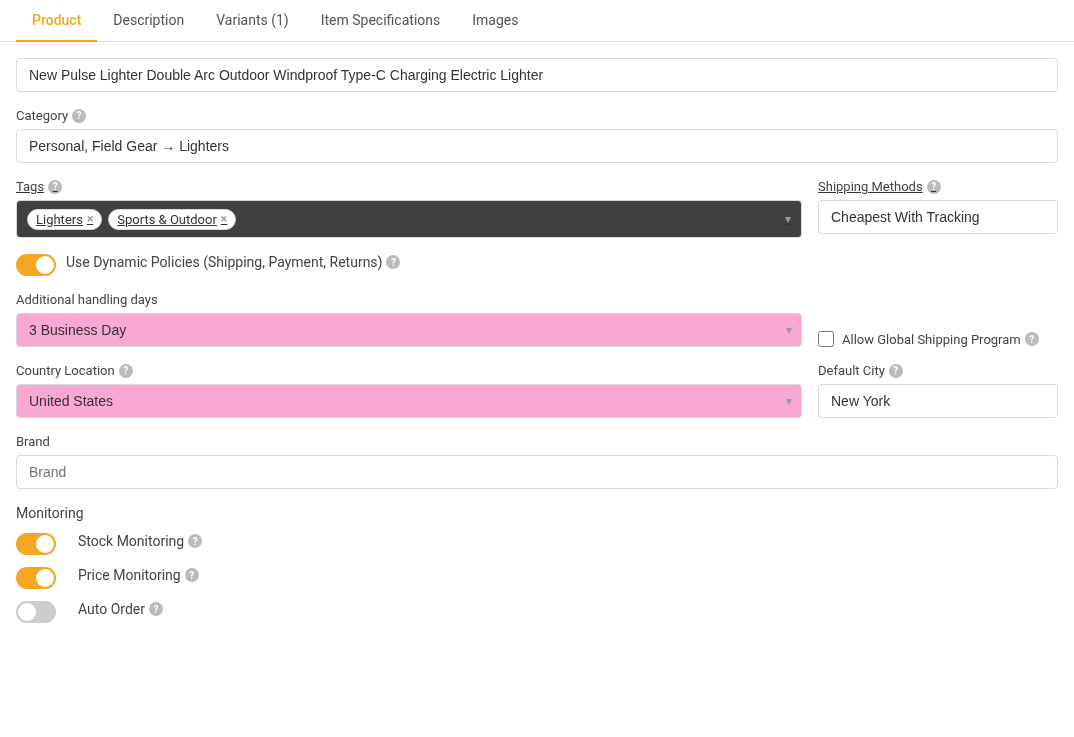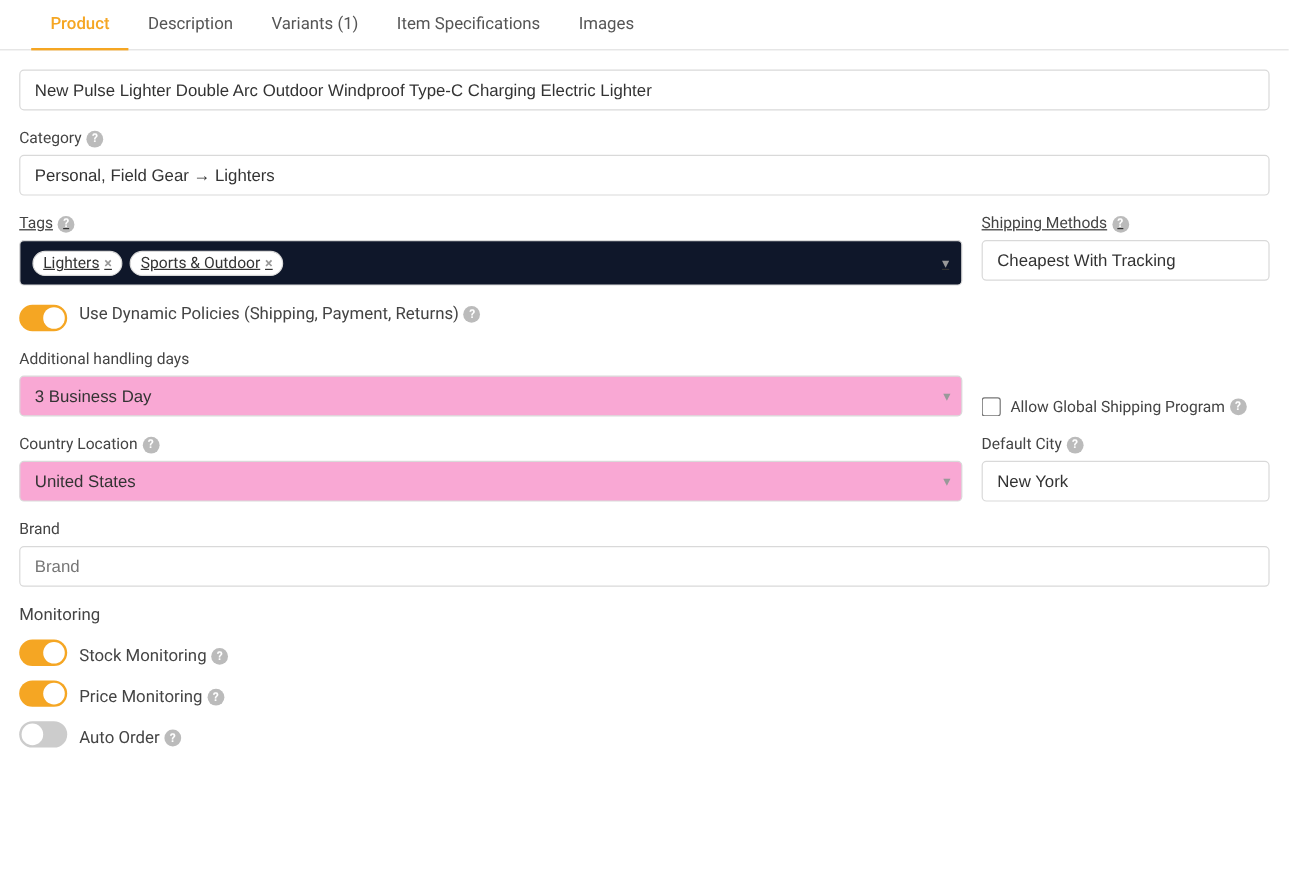--- a/index.html
+++ b/index.html
@@ -6,21 +6,21 @@
     body {
       font-family: -apple-system, BlinkMacSystemFont, 'Segoe UI', Roboto, sans-serif;
       background: #fff;
       color: #333;
       font-size: 14px;
     }
 
     .tabs {
       display: flex;
       border-bottom: 1px solid #e0e0e0;
-      padding: 0 26px;
+      padding: 0 16px;
     }
     .tab {
       padding: 12px 16px;
       cursor: pointer;
       color: #555;
       font-size: 14px;
       border-bottom: 2px solid transparent;
       margin-bottom: -1px;
     }
     .tab.active {
@@ -107,21 +107,21 @@
     .tags-input-container {
       display: flex;
       align-items: center;
       flex-wrap: wrap;
       gap: 6px;
       border: 1px solid #d9d9d9;
       border-radius: 4px;
       padding: 6px 10px;
       min-height: 38px;
       cursor: pointer;
-      background: #0f172a;
+      background: #404040;
     }
     .tag {
       display: flex;
       align-items: center;
       gap: 4px;
       background: #fff;
       border: 1px solid #d9d9d9;
       border-radius: 12px;
       padding: 2px 8px;
       font-size: 13px;
@@ -231,22 +231,22 @@
     }
 
     .monitoring-title {
       font-size: 14px;
       color: #444;
       margin-bottom: 12px;
     }
 
     .toggle-row-sm {
       display: flex;
-      align-items: flex-end;
-      gap: 10px;
+      align-items: flex-start;
+      gap: 22px;
       margin-bottom: 12px;
     }
   </style>
 </head>
 <body>
 
 <div class="tabs">
   <div class="tab active">Product</div>
   <div class="tab">Description</div>
   <div class="tab">Variants (1)</div>

